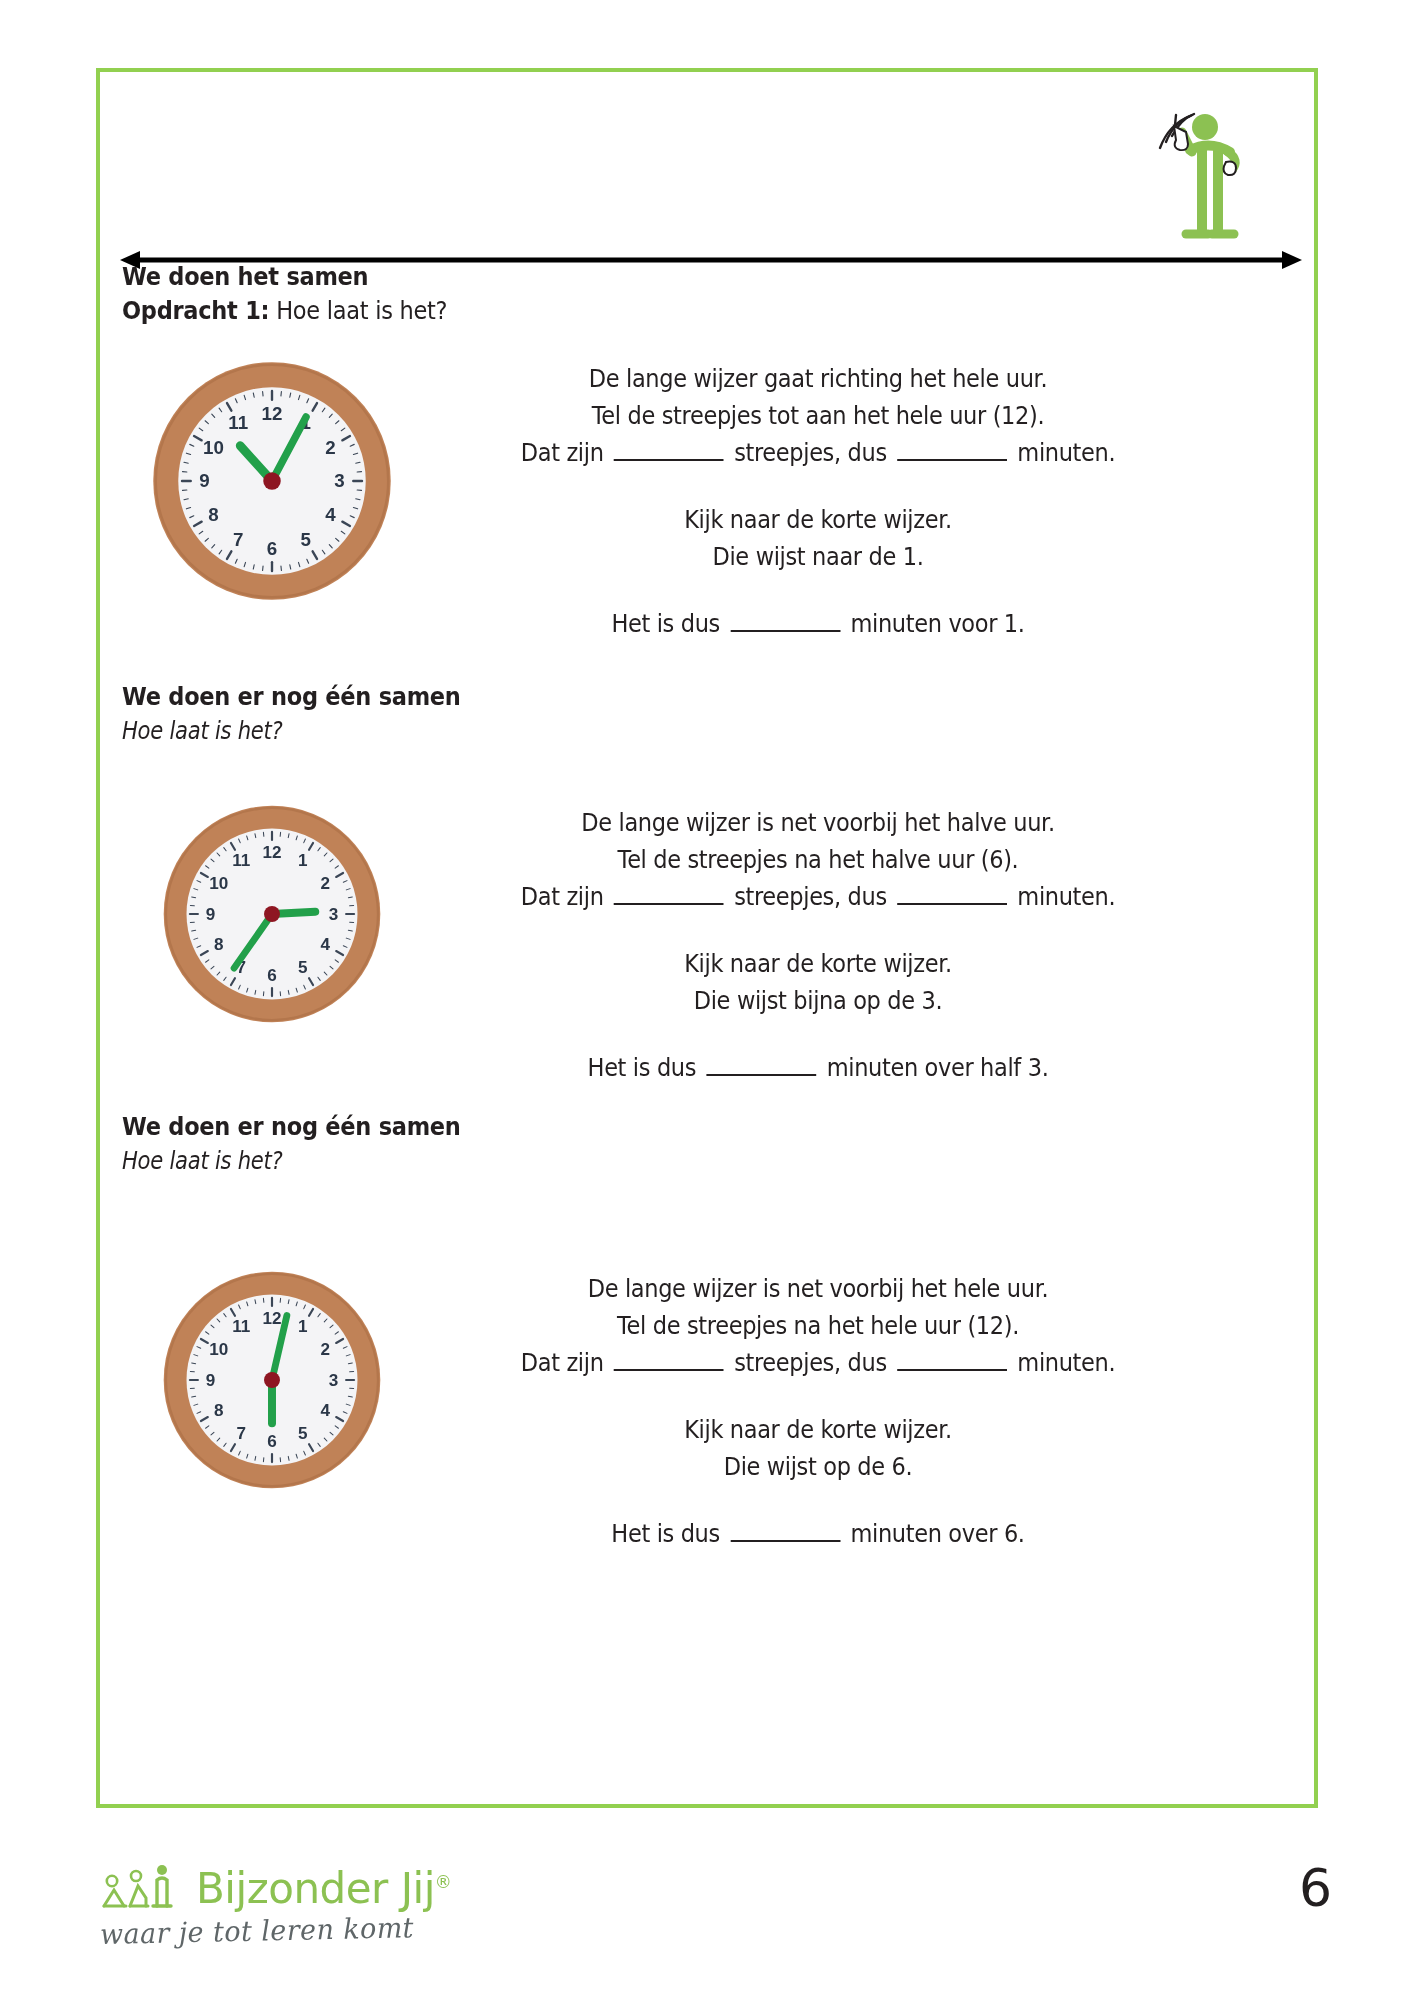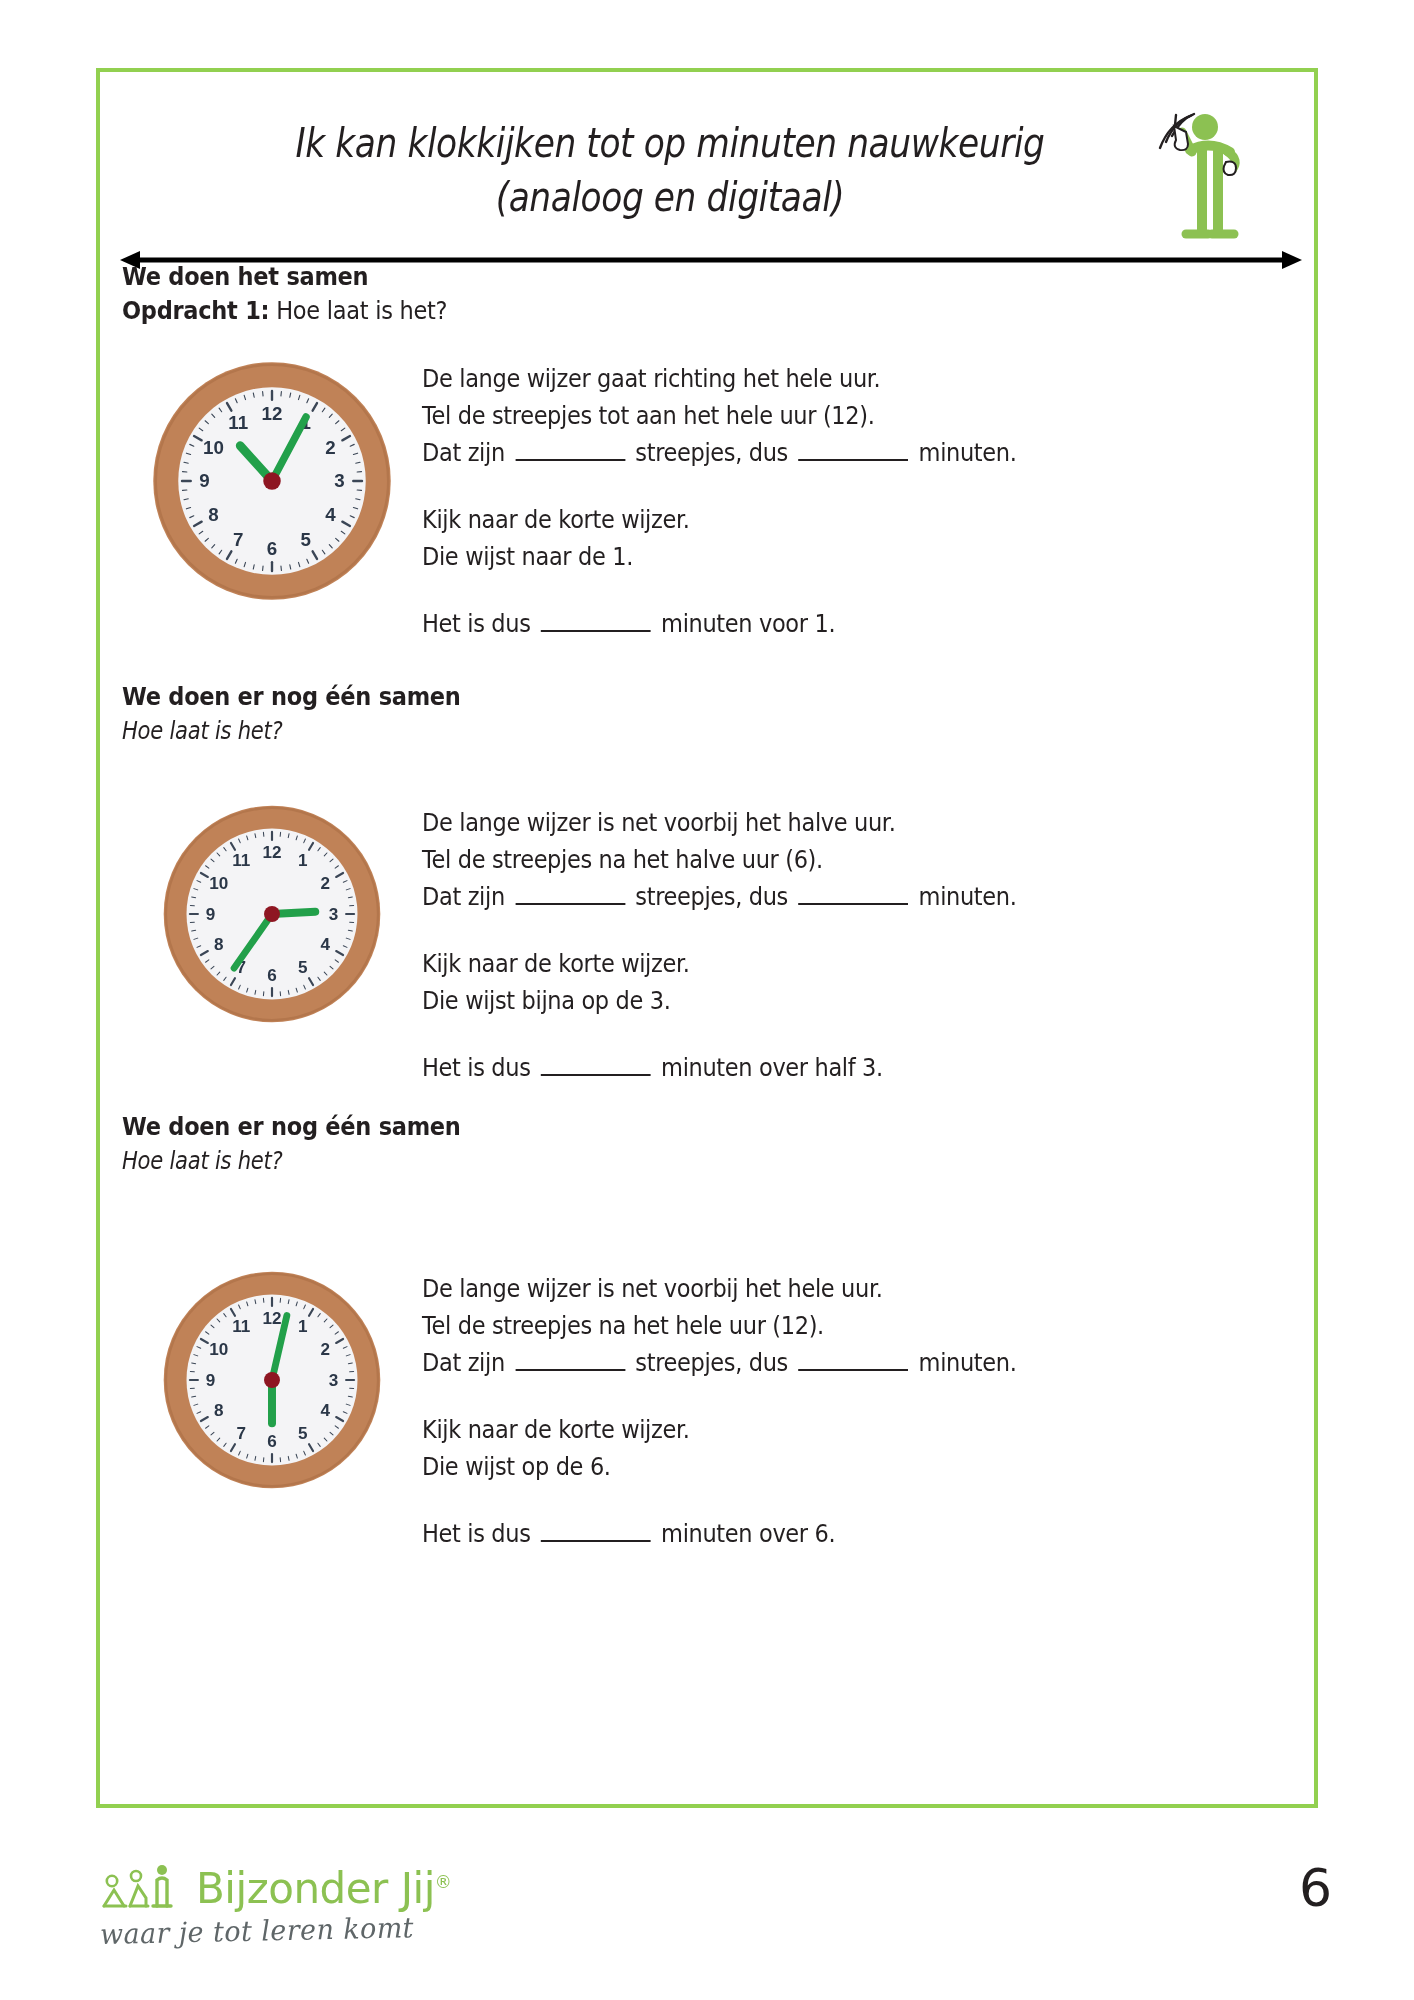--- a/index.html
+++ b/index.html
@@ -124,20 +124,21 @@
   }
   .clock-cell {
     width: 300px;
     flex: 0 0 300px;
     display: flex;
     justify-content: center;
   }
   .text-cell {
     flex: 1 1 auto;
     padding-top: 4px;
+    text-align: center;
   }
 
   .body-line {
     font-family: "DejaVu Sans", sans-serif;
     font-size: 25px;
     line-height: 37px;
     letter-spacing: -0.4px;
     color: #231f20;
     transform: scaleX(0.9);
     transform-origin: left center;
@@ -206,24 +207,20 @@
     font-size: 52px;
     color: #231f20;
   }
 </style>
 </head>
 <body>
 
 <div class="page-frame">
 
   <div class="header">
-    <div class="title-wrap">
-      <div class="title-line">Ik kan klokkijken tot op minuten nauwkeurig</div>
-      <div class="title-line">(analoog en digitaal)</div>
-    </div>
 
     <div class="figure-icon">
       <svg width="130" height="140" viewBox="0 0 130 140">
 
         <path d="M30 34 Q38 18 52 12" stroke="#231f20" stroke-width="2.4" fill="none" stroke-linecap="round"></path>
         <path d="M24 40 Q32 20 50 13" stroke="#231f20" stroke-width="2.4" fill="none" stroke-linecap="round"></path>
         <path d="M18 46 Q27 22 48 14" stroke="#231f20" stroke-width="2.4" fill="none" stroke-linecap="round"></path>
 
         <circle cx="63" cy="25" r="13" fill="#8cc152"></circle>
 

